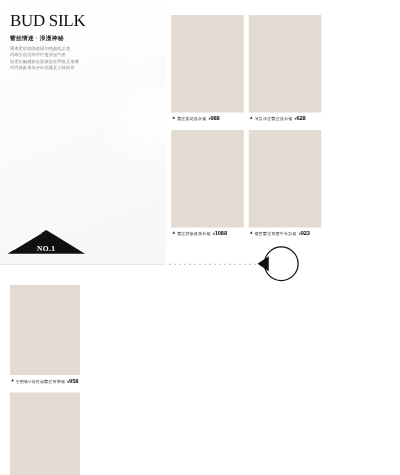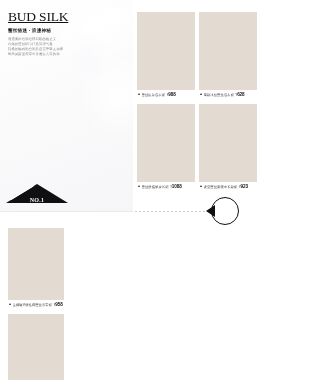--- a/index.html
+++ b/index.html
@@ -27,21 +27,20 @@
       radial-gradient(ellipse 30px 45px at 88px 60px, rgba(250,250,252,0.8), rgba(255,255,255,0) 70%);
     pointer-events:none;
   }
   .hero-text{position:absolute;left:8px;top:11px;width:116px;}
   .title-en{
     font-family:"Liberation Serif", serif;
     font-size:13.5px;line-height:12.5px;
     font-weight:400;color:#111113;
     letter-spacing:-0.2px;
     margin:0;
-    text-decoration:underline;
   }
   .title-en .l2{display:block;}
   .title-cn{
     margin:4px 0 0 0;
     font-size:4.6px;line-height:6px;font-weight:bold;
     color:#1b1b1d;letter-spacing:0.2px;
   }
   .desc{margin:3px 0 0 0;}
   .desc p{
     margin:0;font-size:3.4px;line-height:5.1px;

